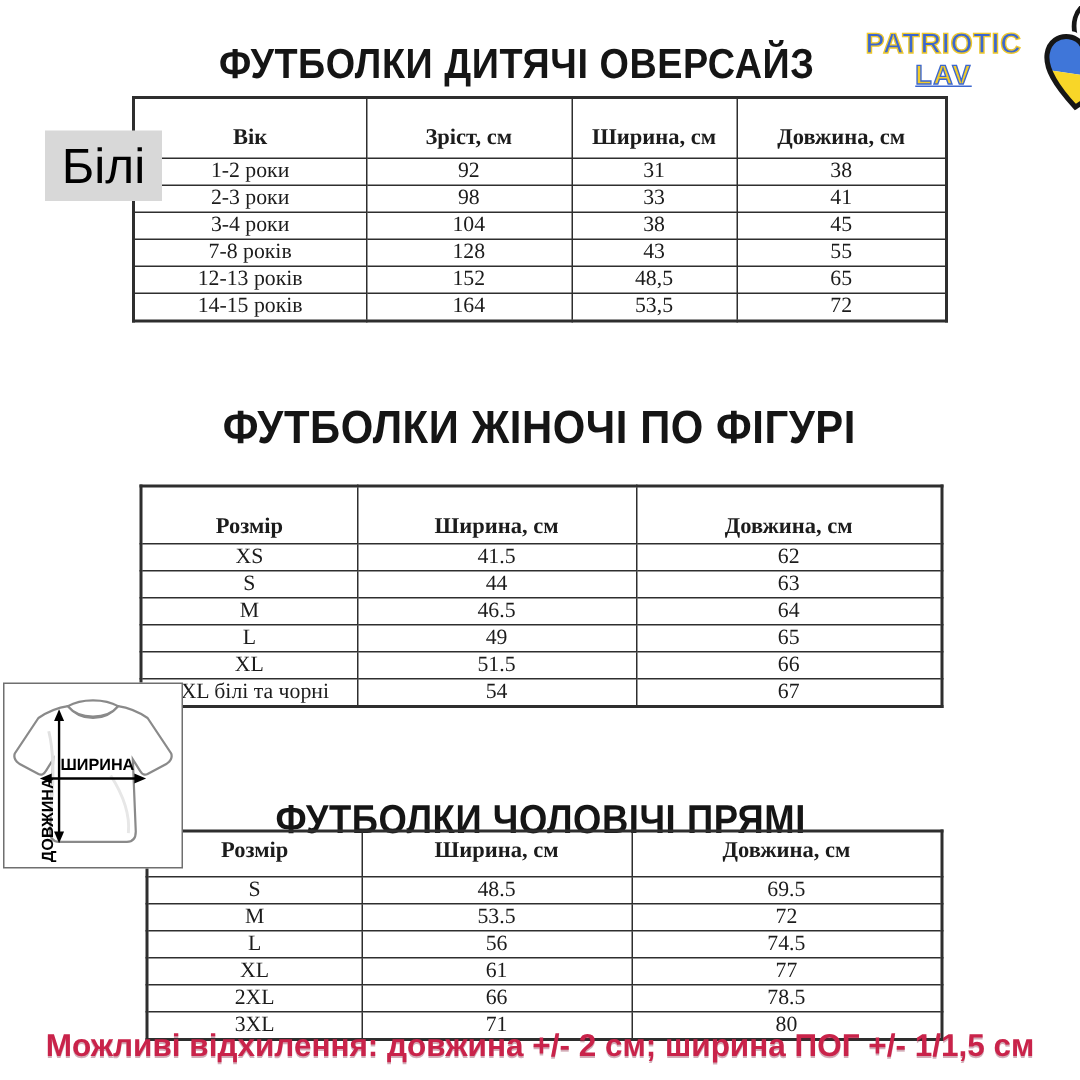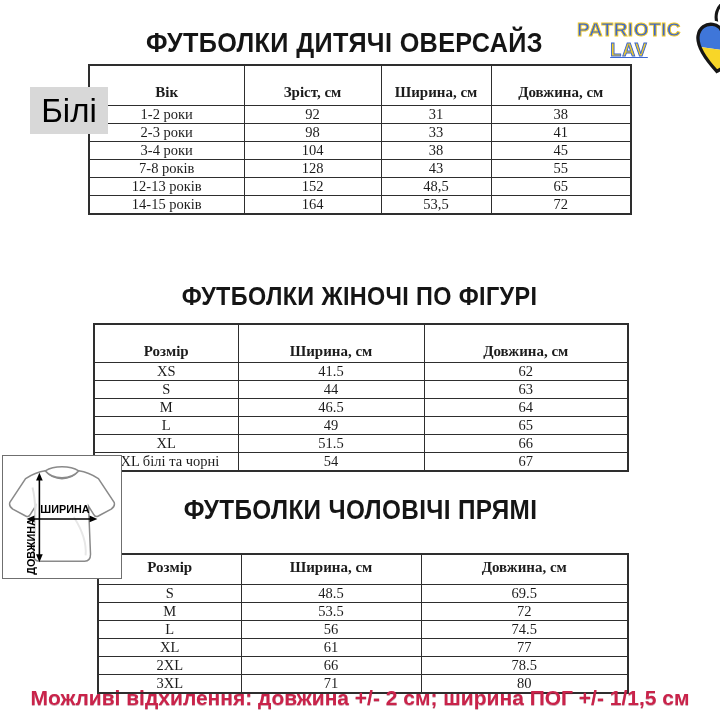--- a/index.html
+++ b/index.html
@@ -4,22 +4,22 @@
 <style>
   html,body{margin:0;padding:0;}
   .page{position:relative;width:720px;height:720px;background:#ffffff;overflow:hidden;
         font-family:"Liberation Serif",serif;}
 
   
   .sec-title{position:absolute;text-align:center;font-family:"Liberation Sans",sans-serif;
              font-weight:bold;color:#151515;white-space:nowrap;}
   .sec-title>span{display:inline-block;transform:scaleX(.9);transform-origin:center;letter-spacing:.4px;}
   #title1{left:70px;top:27px;width:550px;font-size:28px;}
-  #title2{left:95px;top:281px;width:530px;font-size:26px;}
-  #title3{left:95px;top:495px;width:530px;font-size:27px;}
+  #title2{left:95px;top:267px;width:530px;font-size:31px;}
+  #title3{left:95px;top:531px;width:530px;font-size:27px;}
 
   
   .tbl{position:absolute;border-collapse:collapse;table-layout:fixed;color:#1c1c1c;
        font-family:"Liberation Serif",serif;border:2px solid #2e2e2e;}
   .tbl th,.tbl td{border:1px solid #2e2e2e;text-align:center;padding:0;}
   .tbl th{font-weight:bold;font-size:15px;vertical-align:top;padding-top:18px;}
   .tbl td{font-size:14.5px;white-space:nowrap;overflow:visible;}
   .t1{left:88px;top:64px;width:542px;}
   .t1 thead tr{height:40px;} .t1 tbody tr{height:17.2px;}
   .t2{left:93px;top:323px;width:534px;}

